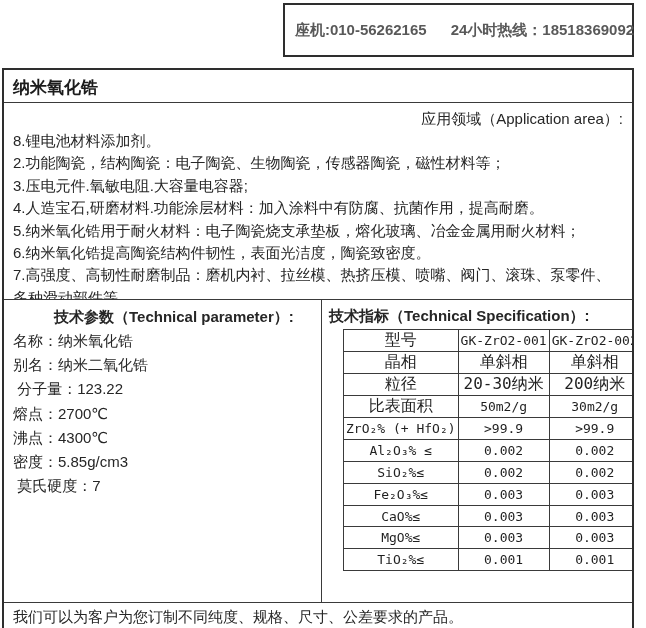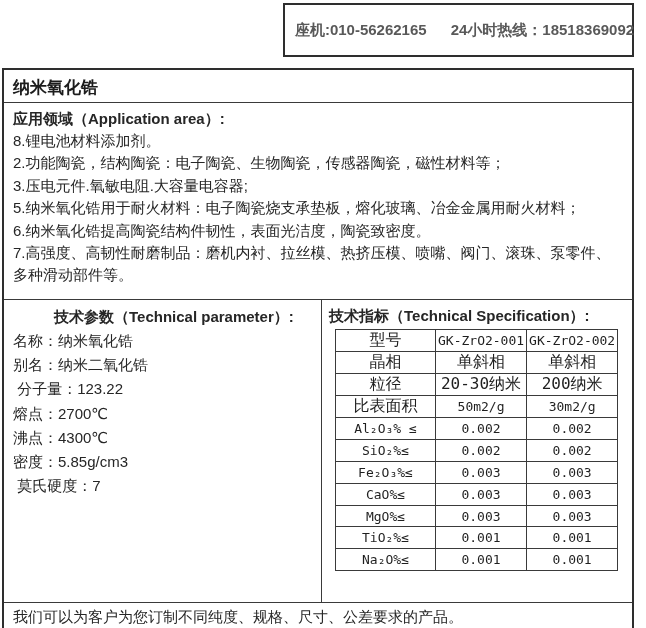--- a/index.html
+++ b/index.html
@@ -30,37 +30,37 @@
 
   .title-row {
     height:33px; border-bottom:1px solid #3a3a3a;
     padding:6px 9px 0; font-size:17px; font-weight:bold; color:#1c1c1c;
   }
 
   .app-section {
     height:197px; border-bottom:1px solid #3a3a3a;
     padding:4px 9px 0; font-size:15px; overflow:hidden;
   }
-  .app-heading { font-weight:bold; line-height:23px; }
+  .app-heading { font-weight:normal; line-height:23px;text-align:right; }
   .app-item { line-height:22.4px; }
 
   .middle {
     display:flex; height:303px; border-bottom:1px solid #3a3a3a;
   }
   .left-col {
     width:318px; border-right:1px solid #3a3a3a;
     padding:4px 9px 0; font-size:15px;
   }
   .param-heading { font-weight:bold; line-height:25px; white-space:pre-wrap;margin-left:41px; }
   .param-item { line-height:24.2px; white-space:pre-wrap; }
 
   .right-col { flex:1; padding:4px 7px 0; overflow:hidden; }
   .spec-heading { font-weight:bold; font-size:15px; line-height:23px; }
 
-  table.spec { border-collapse:collapse; margin-left:6px; margin-top:2px; table-layout:fixed; }
+  table.spec { border-collapse:collapse; margin-left:14px; margin-top:2px; table-layout:fixed; }
   table.spec col.c1 { width:100px; }
   table.spec col.c2 { width:87px; }
   table.spec col.c3 { width:87px; }
   .spec td {
     border:1px solid #3a3a3a; height:21.9px; padding:0 2px;
     text-align:center; vertical-align:middle;
     font-family:"DejaVu Sans Mono","Liberation Mono",monospace;
     font-size:13px; color:#1f1f1f; white-space:nowrap; overflow:hidden;
   }
   .spec td.cjk {
@@ -81,20 +81,21 @@
 
 <div class="sheet">
 
   <div class="title-row">纳米氧化锆</div>
 
   <div class="app-section">
     <div class="app-heading">应用领域（Application area）:</div>
     <div class="app-item">8.锂电池材料添加剂。</div>
     <div class="app-item">2.功能陶瓷，结构陶瓷：电子陶瓷、生物陶瓷，传感器陶瓷，磁性材料等；</div>
     <div class="app-item">3.压电元件.氧敏电阻.大容量电容器;</div>
+    <div class="app-item">4.人造宝石,研磨材料.功能涂层材料：加入涂料中有防腐、抗菌作用，提高耐磨。</div>
     <div class="app-item">5.纳米氧化锆用于耐火材料：电子陶瓷烧支承垫板，熔化玻璃、冶金金属用耐火材料；</div>
     <div class="app-item">6.纳米氧化锆提高陶瓷结构件韧性，表面光洁度，陶瓷致密度。</div>
     <div class="app-item">7.高强度、高韧性耐磨制品：磨机内衬、拉丝模、热挤压模、喷嘴、阀门、滚珠、泵零件、多种滑动部件等。</div>
   </div>
 
   <div class="middle">
 
     <div class="left-col">
       <div class="param-heading">技术参数（Technical parameter）:</div>
       <div class="param-item">名称：纳米氧化锆</div>
@@ -129,20 +130,25 @@
             <td class="cjk">粒径</td>
             <td class="mixed">20-30纳米</td>
             <td class="mixed">200纳米</td>
           </tr>
           <tr>
             <td class="cjk">比表面积</td>
             <td>50m2/g</td>
             <td>30m2/g</td>
           </tr>
           <tr>
+            <td>ZrO₂% (+ HfO₂)</td>
+            <td>&gt;99.9</td>
+            <td>&gt;99.9</td>
+          </tr>
+          <tr>
             <td>Al₂O₃% ≤</td>
             <td>0.002</td>
             <td>0.002</td>
           </tr>
           <tr>
             <td>SiO₂%≤</td>
             <td>0.002</td>
             <td>0.002</td>
           </tr>
           <tr>
@@ -158,25 +164,20 @@
           <tr>
             <td>MgO%≤</td>
             <td>0.003</td>
             <td>0.003</td>
           </tr>
           <tr>
             <td>TiO₂%≤</td>
             <td>0.001</td>
             <td>0.001</td>
           </tr>
-          <tr>
-            <td>Na₂O%≤</td>
-            <td>0.001</td>
-            <td>0.001</td>
-          </tr>
         </tbody>
       </table>
     </div>
 
   </div>
 
   <div class="footer-row">我们可以为客户为您订制不同纯度、规格、尺寸、公差要求的产品。</div>
 
 </div>
 

